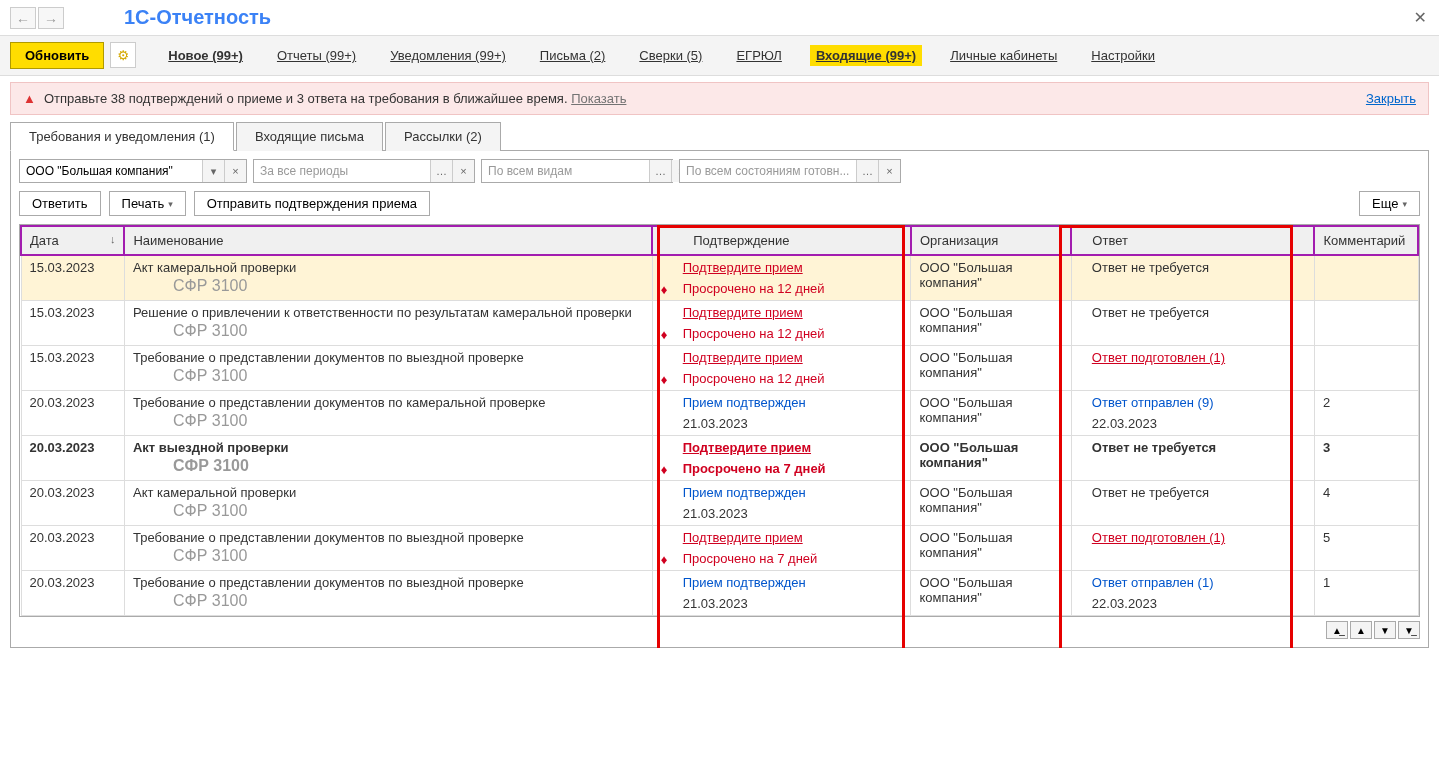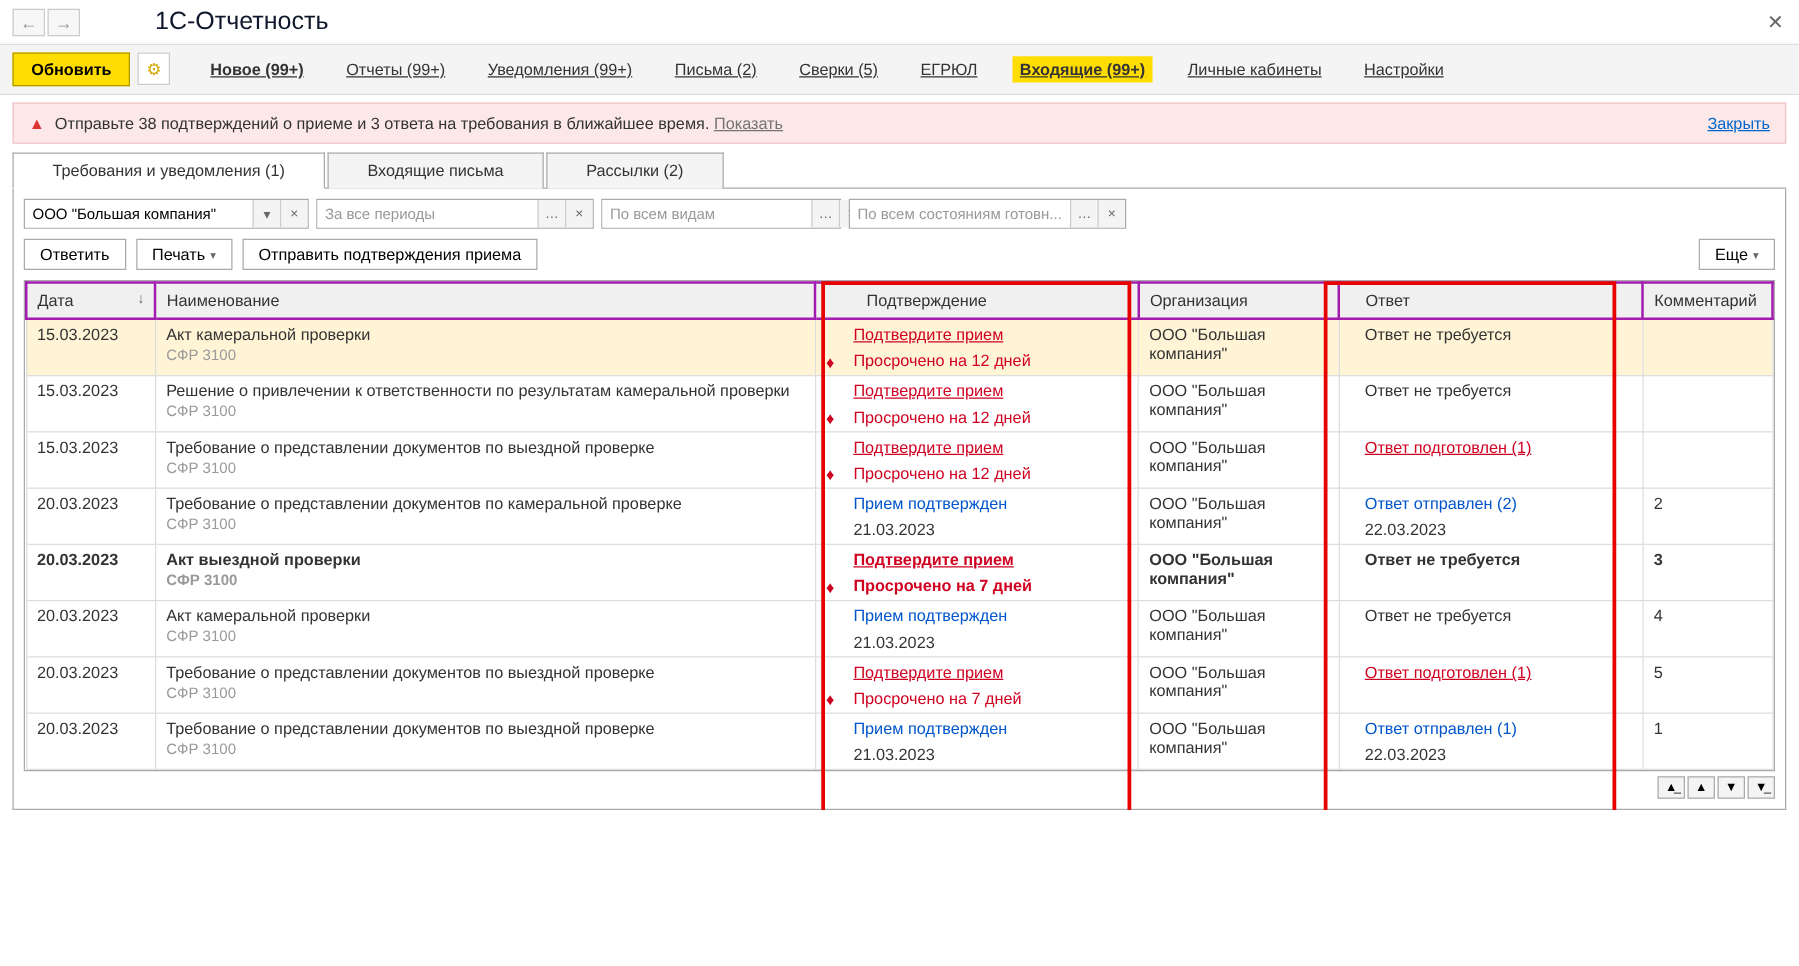--- a/index.html
+++ b/index.html
@@ -24,21 +24,21 @@
   .nav-arrows { display: flex; gap: 2px; margin-right: 20px;}
   .arrow-btn {
     width: 26px; height: 22px;
     border: 1px solid #ccc;
     background: #f7f7f7;
     display: flex; align-items: center; justify-content: center;
     color: #999;
     font-size: 14px;
     cursor: pointer;
   }
-  .title-text { font-size: 20px; font-weight: 400; color: #0f172a; margin-left: 40px;}
+  .title-text { font-size: 20px; font-weight: 700; color: #3b82f6; margin-left: 40px;}
   .close-x { position: absolute; right: 12px; top: 8px; font-size: 16px; color: #666; cursor: pointer;}
 
   .toolbar {
     display: flex;
     padding: 6px 10px;
     gap: 6px;
     background: #f4f4f4;
     border-bottom: 1px solid #ddd;
   }
   .btn-yellow {
@@ -80,21 +80,21 @@
   .alert-icon { color: #d33; margin-right: 8px; font-weight: bold;}
   .alert-link { color: #737373; text-decoration: underline; cursor: pointer;}
   .alert-close { margin-left: auto; color: #0066cc; text-decoration: underline; cursor: pointer;}
 
   .tabs {
     display: flex;
     margin: 0 10px;
     border-bottom: 1px solid #aaa;
   }
   .tab {
-    padding: 6px 31px;
+    padding: 6px 18px;
     border: 1px solid #aaa;
     border-bottom: none;
     background: #f4f4f4;
     margin-right: 2px;
     cursor: pointer;
     font-size: 13px;
     position: relative;
     top: 1px;
   }
   .tab.active { background: #fff; border-bottom: 1px solid #fff;}
@@ -169,21 +169,21 @@
   }
   .sort-icon { float: right; color: #666; font-size: 11px;}
   tbody td {
     border: 1px solid #ddd;
     padding: 4px 8px;
     vertical-align: top;
     font-size: 13px;
   }
   tbody tr.selected td { background: #fff4d6;}
   .row-title { color: #333; margin-bottom: 2px;}
-  .row-sub { color: #999; font-size: 12px;}
+  .row-sub { color: #999; font-size: 16px; margin-left: 40px;}
   .bold { font-weight: bold;}
   .link-red { color: #d00020; text-decoration: underline; cursor: pointer;}
   .text-red { color: #d00020;}
   .link-blue { color: #0055cc; cursor: pointer;}
   .fire-icon { color: #d00020; display: inline-block; width: 14px;}
 
   .col-date { width: 100px;}
   .col-name { width: 510px;}
   .col-conf { width: 250px;}
   .col-org { width: 155px;}
@@ -371,21 +371,21 @@
             <tr>
               <td>
                 <div class="">20.03.2023</div>
               </td>
               <td>
                 <div class="row-title ">Требование о представлении документов по камеральной проверке</div>
                 <div class="row-sub ">СФР 3100</div>
               </td>
               <td class="conf-cell"><span class="cell-line1 link-blue ">Прием подтвержден</span><span class=" ">21.03.2023</span></td>
               <td><span class="">ООО "Большая компания"</span></td>
-              <td style="padding-left: 20px;"><span class="cell-line1 link-blue ">Ответ отправлен (2)</span><span class="">22.03.2023</span></td>
+              <td style="padding-left: 20px;"><span class="cell-line1 link-blue ">Ответ отправлен (9)</span><span class="">22.03.2023</span></td>
               <td><span class="">2</span></td>
             </tr>
             <tr>
               <td>
                 <div class="bold">20.03.2023</div>
               </td>
               <td>
                 <div class="row-title bold">Акт выездной проверки</div>
                 <div class="row-sub bold">СФР 3100</div>
               </td>

